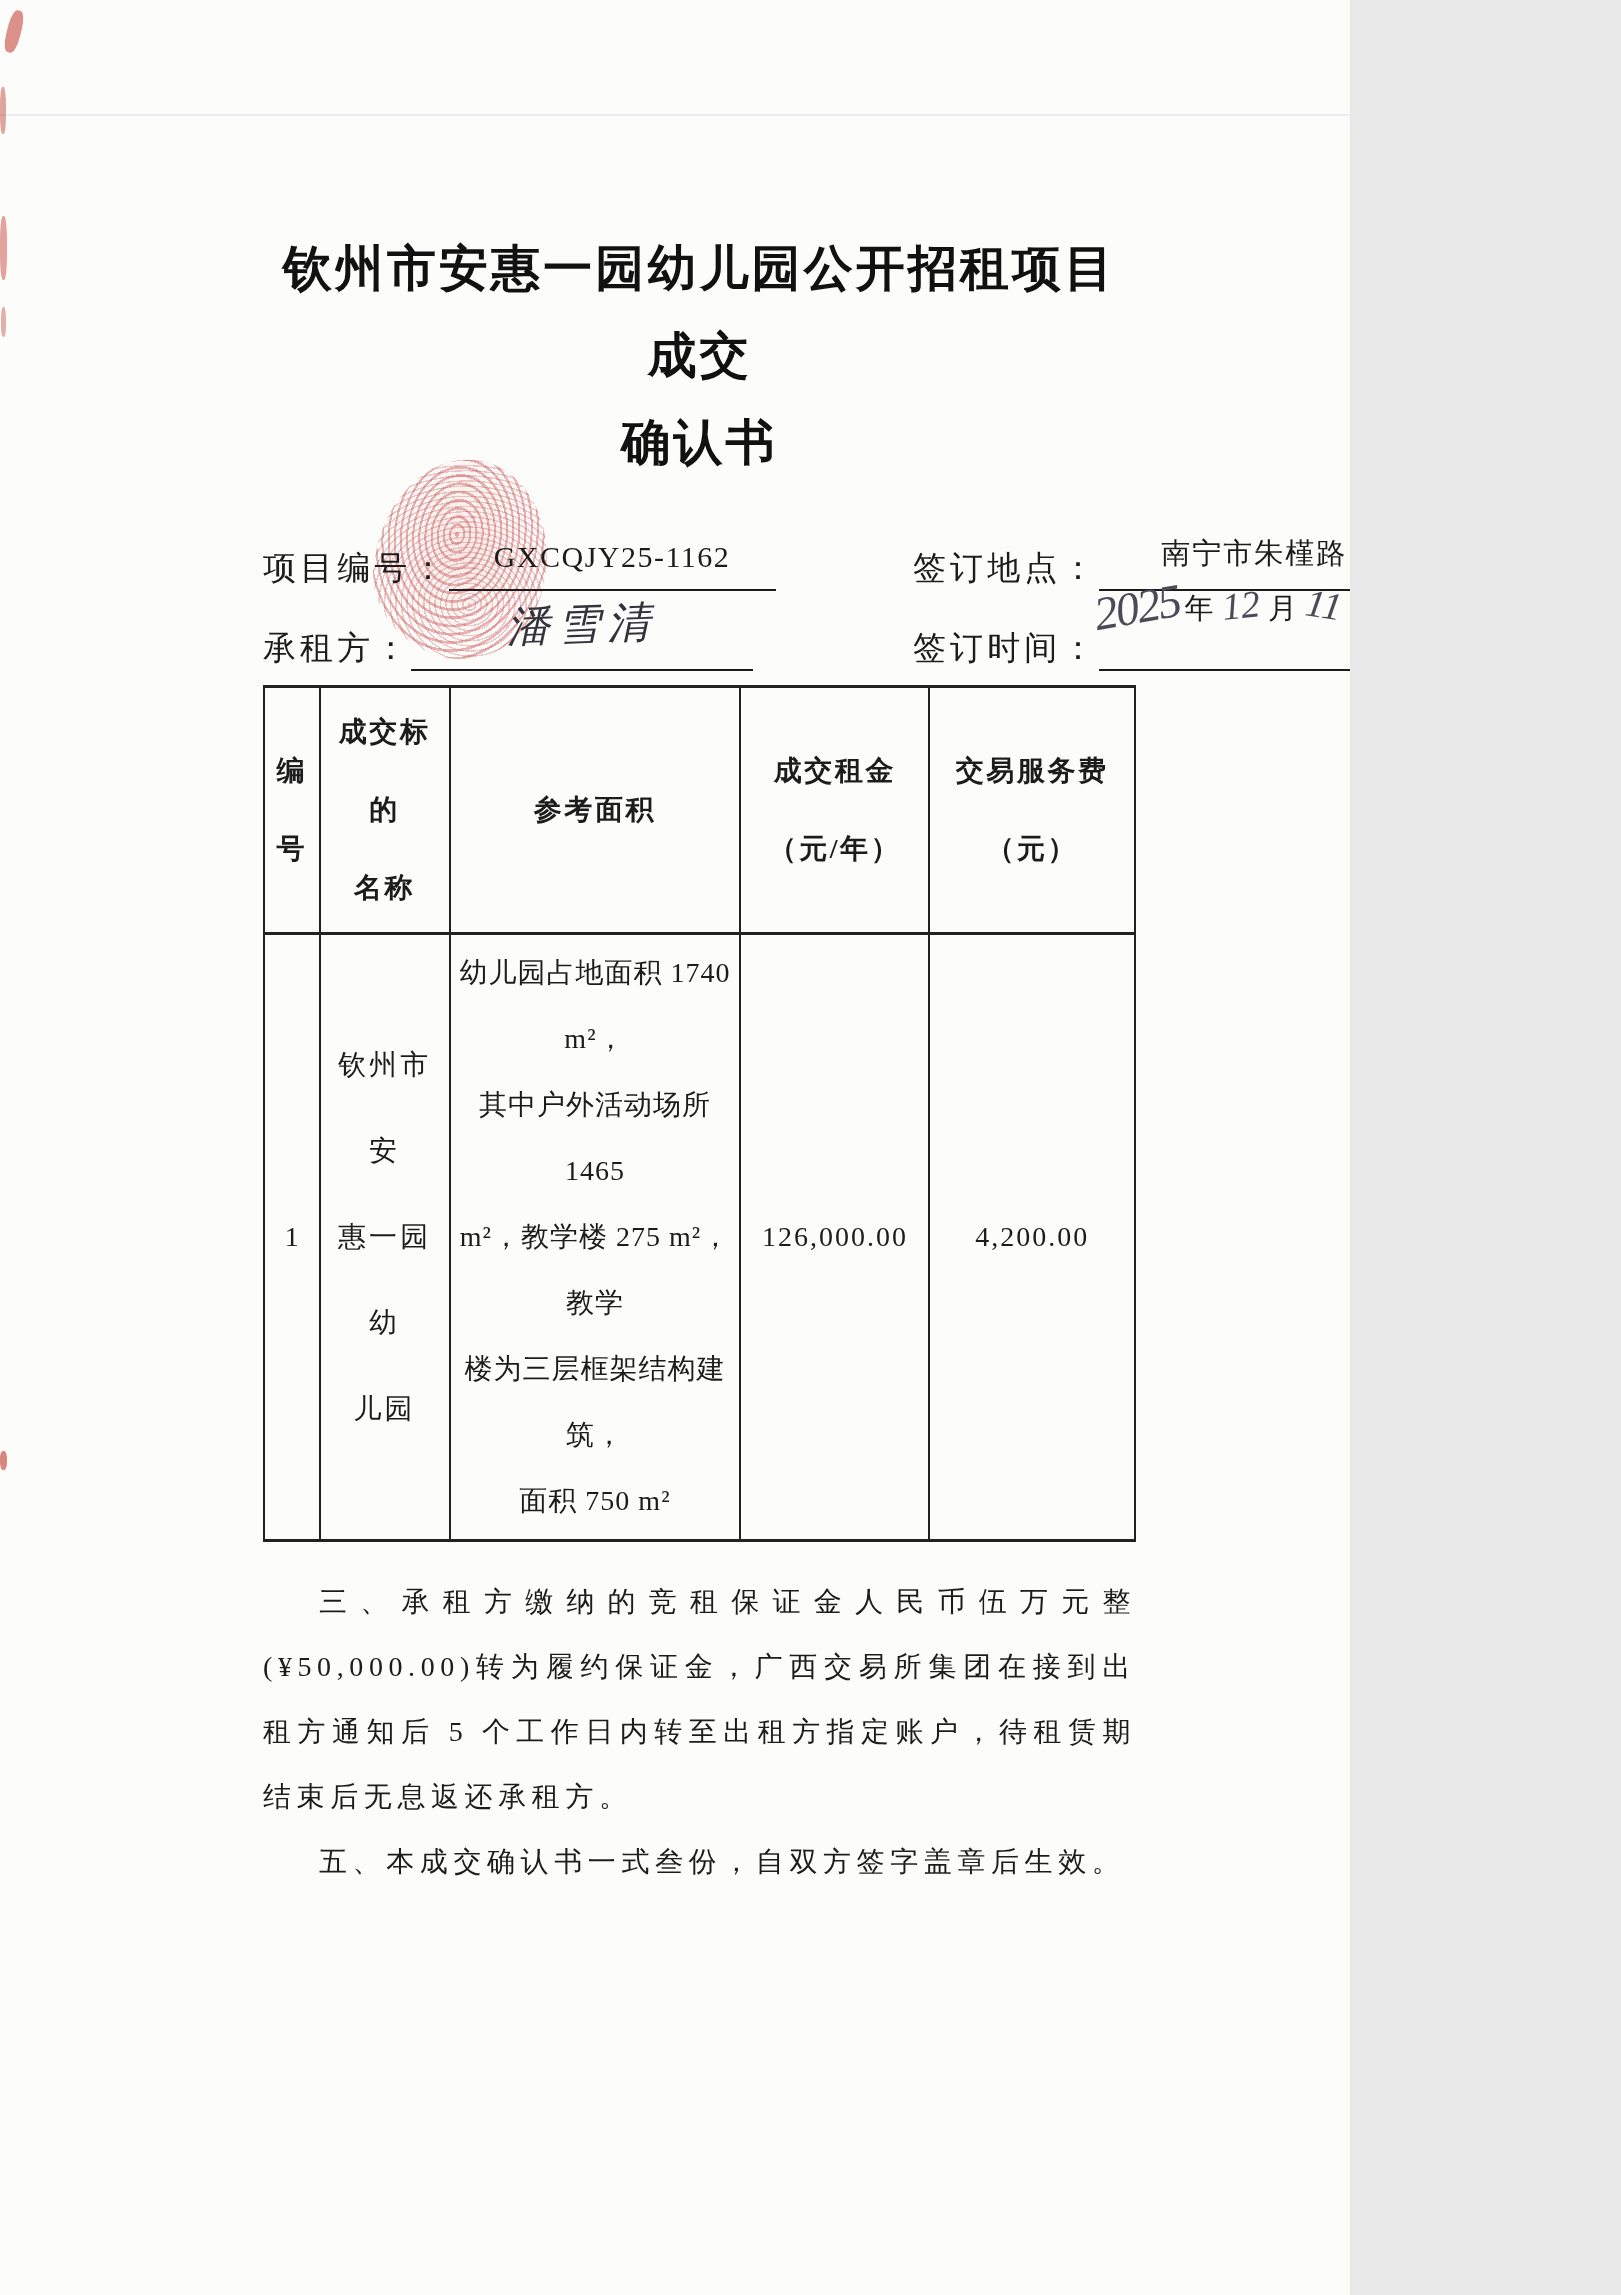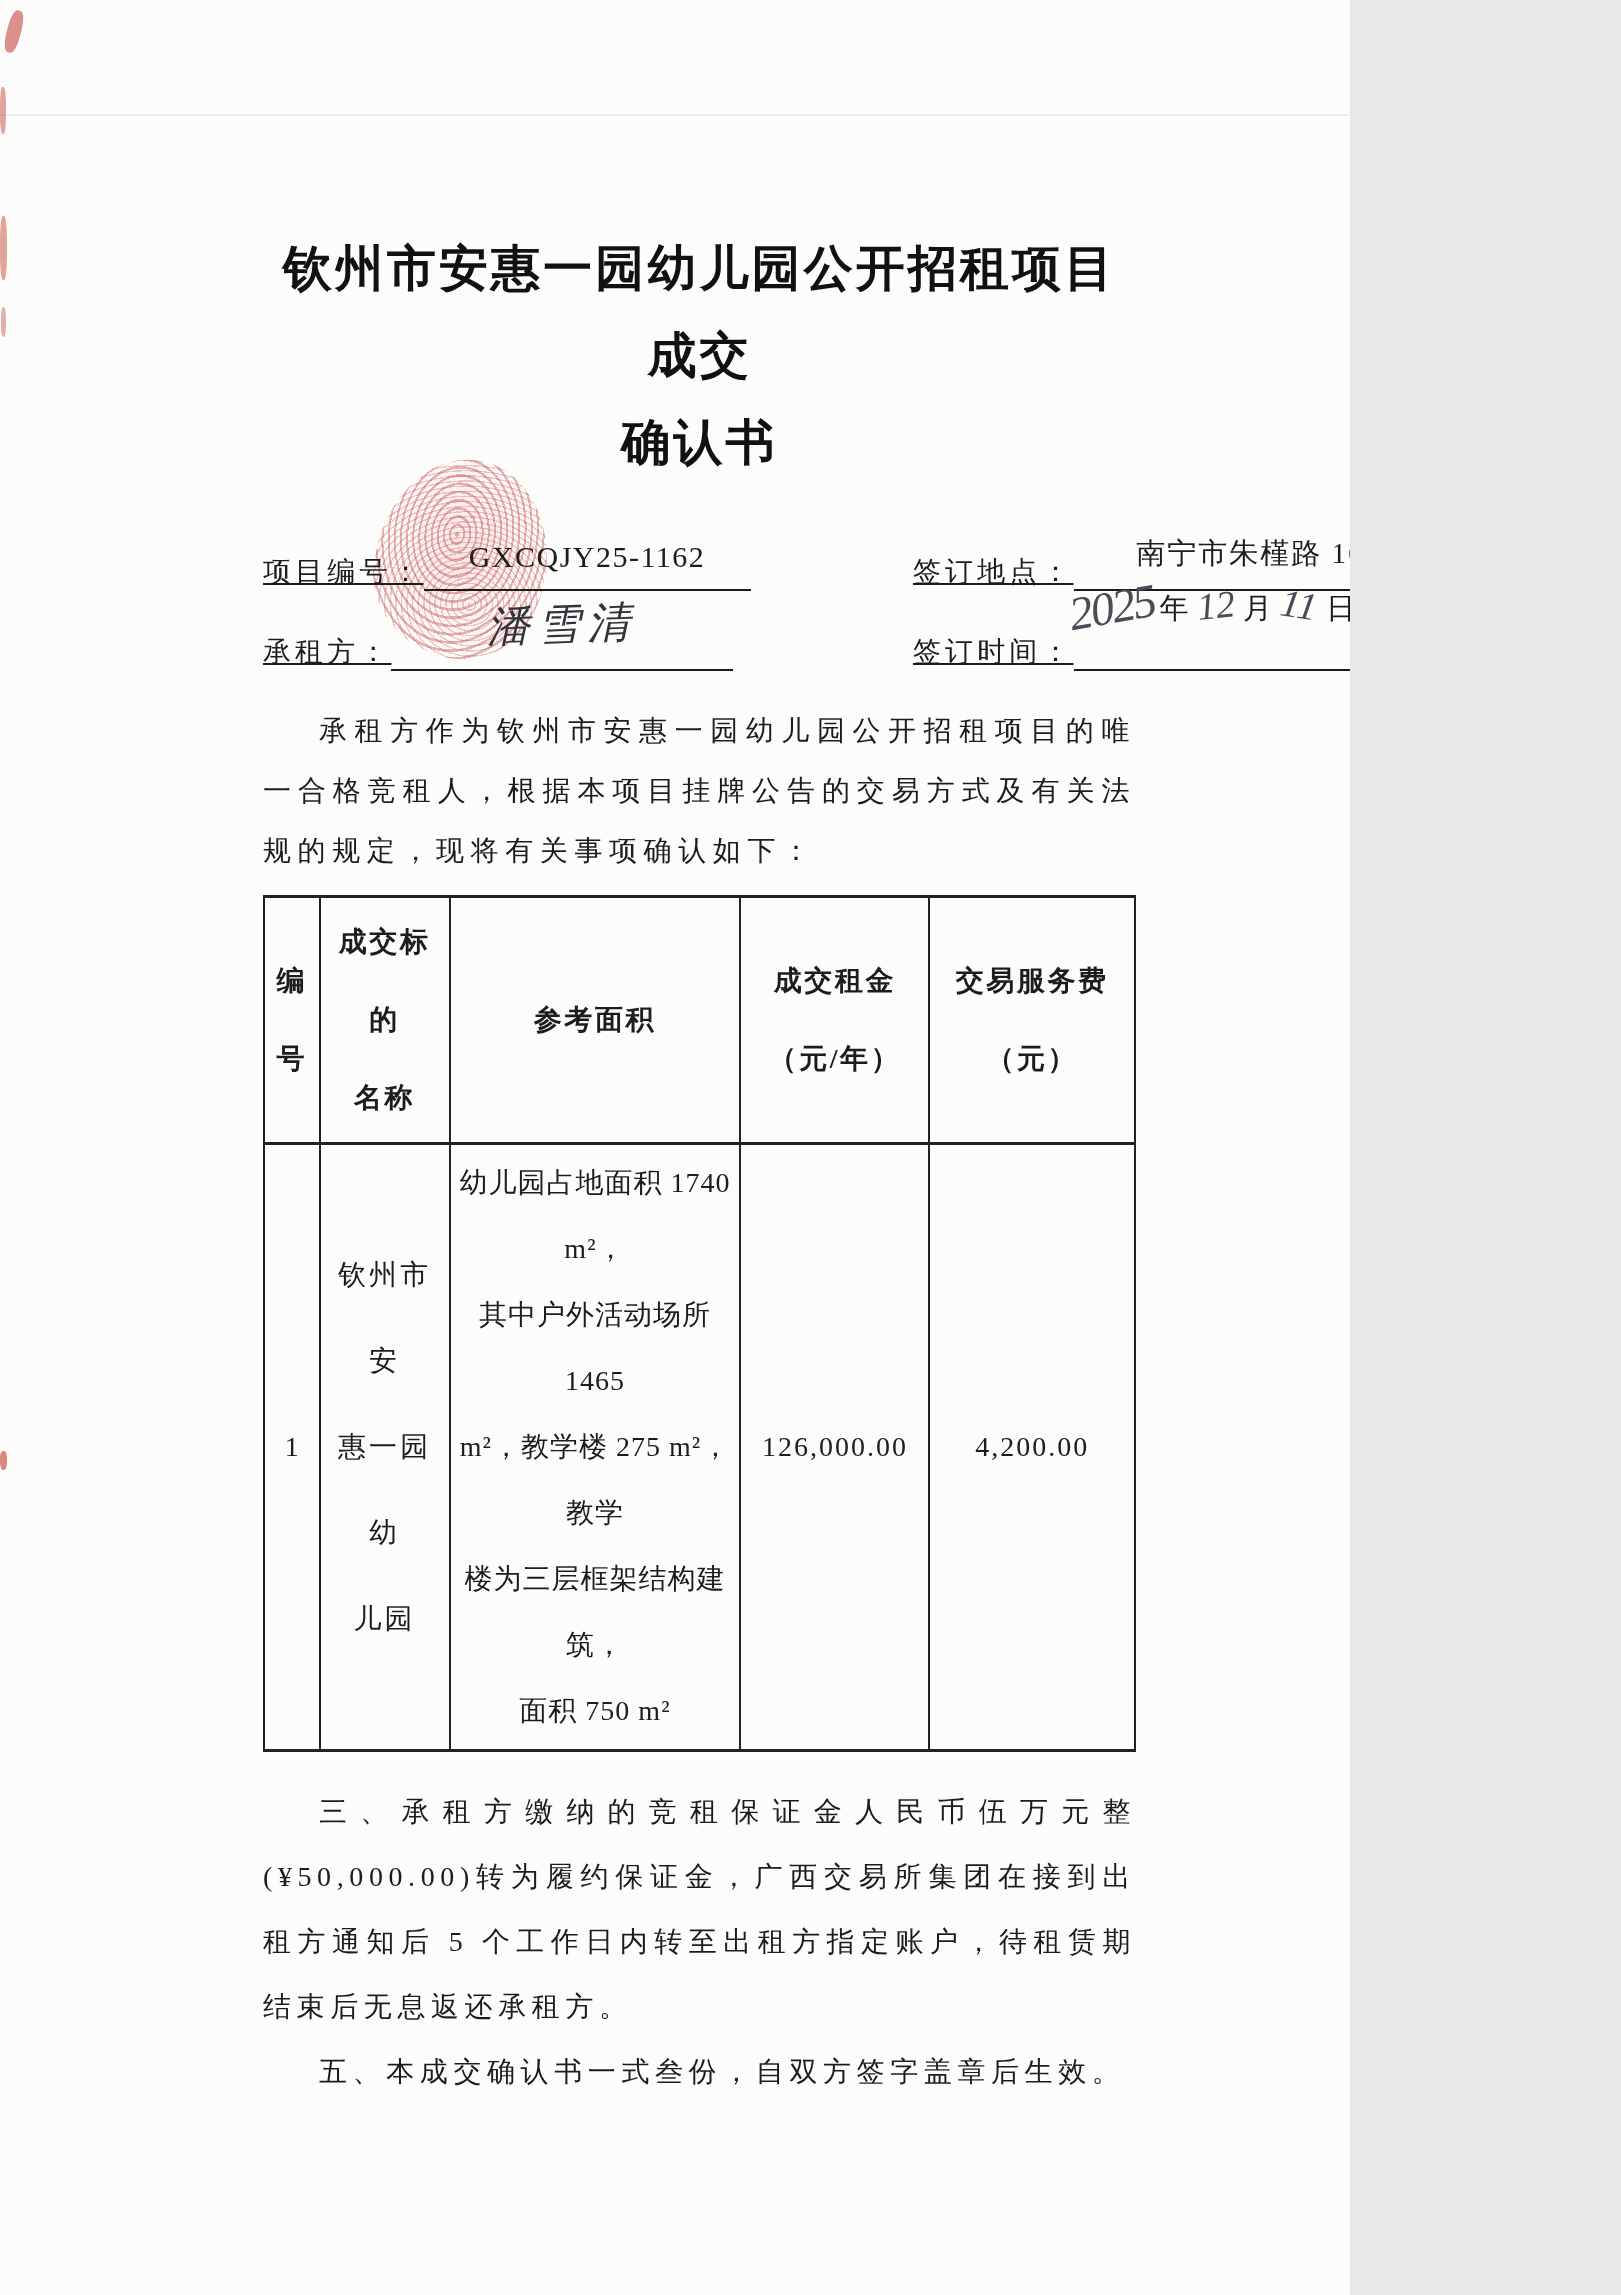--- a/index.html
+++ b/index.html
@@ -27,21 +27,21 @@
     line-height:87px;
     letter-spacing:3.1px;
     color:#111;
   }
 
   .meta{margin-top:24.5px;position:relative;z-index:2;}
   .meta-row{display:flex;height:80px;align-items:flex-end;}
   .meta-cell{white-space:nowrap;}
   .meta-cell.left{width:650px;flex:0 0 auto;}
   .meta-cell.right{flex:1 1 auto;}
-  .meta-label{font-size:28px;letter-spacing:4.1px;text-decoration:underline;}
+  .meta-label{font-size:33px;letter-spacing:4.1px;}
   .ul{
     display:inline-block;
     border-bottom:2.6px solid #1b1b1b;
     text-align:center;
     vertical-align:bottom;
     padding-bottom:15px;
   }
   .ul.project-no{min-width:327px;font-size:30px;letter-spacing:1.5px;}
   .ul.sign-place{min-width:394px;font-size:29px;letter-spacing:2px;}
   .ul.lessee{min-width:342px;position:relative;height:56px;}
@@ -173,21 +173,20 @@
     <div class="meta-row">
       <div class="meta-cell left">
         <span class="meta-label">承租方：</span><span class="ul lessee"><span class="hand hand-name">潘雪清</span></span>
       </div>
       <div class="meta-cell right">
         <span class="meta-label">签订时间：</span><span class="ul sign-time"><span class="date-wrap"><span class="hand hand-year">2025</span><span class="date-unit">年</span><span class="hand hand-month">12</span><span class="date-unit">月</span><span class="hand hand-day">11</span><span class="date-unit">日</span></span></span>
       </div>
     </div>
   </div>
 
-  <p class="intro">承租方作为钦州市安惠一园幼儿园公开招租项目的唯一合格竞租人，根据本项目挂牌公告的交易方式及有关法规的规定，现将有关事项确认如下：</p>
 
 
   <table class="deal">
     <colgroup>
         <col class="c1">
         <col class="c2">
         <col class="c3">
         <col class="c4">
         <col class="c5">
       </colgroup>

